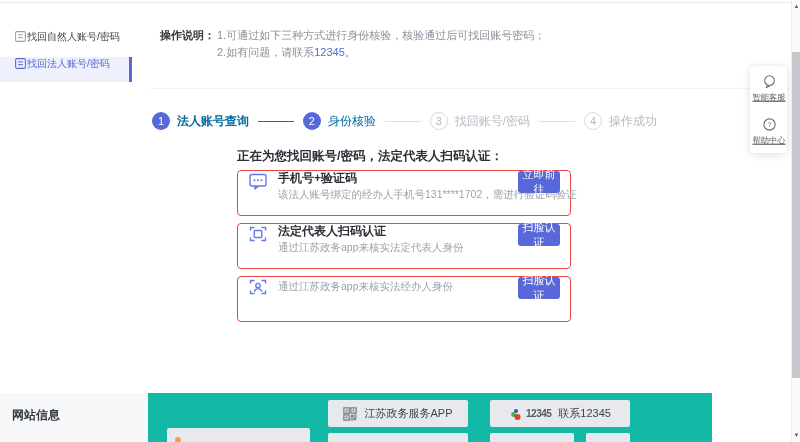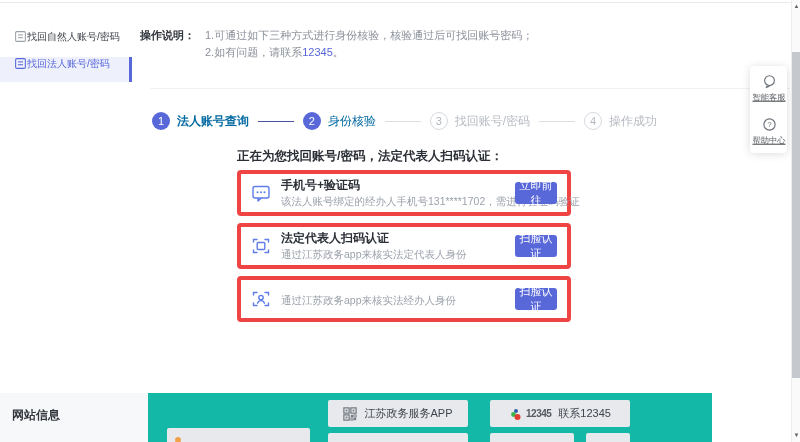--- a/index.html
+++ b/index.html
@@ -19,23 +19,23 @@
     white-space:nowrap;
   }
   .side-item .s-ico { color:#9aa0a8; display:flex; }
   .side-item.active {
     height:25px; margin-top:4px; background:#eef0fb; color:#5968d9;
     border-right:3px solid #5968d9;
   }
   .side-item.active .s-ico { color:#5968d9; }
 
   
-  .instructions { position:absolute; left:140px; top:27px; display:flex; font-size:11px; line-height:17px; }
+  .instructions { position:absolute; left:160px; top:27px; display:flex; font-size:11px; line-height:17px; }
   .ins-label { font-weight:bold; color:#32363c; white-space:nowrap; }
-  .ins-lines { color:#8b9099; margin-left:10px; }
+  .ins-lines { color:#8b9099; margin-left:2px; }
   .ins-link { color:#5968d9; text-decoration:none; cursor:pointer; }
 
   .content-divider { position:absolute; left:150px; top:88px; width:640px; height:1px; background:#f1f2f4; }
 
   
   .stepper { position:absolute; left:152px; top:112px; width:505px; display:flex; align-items:center; }
   .step { display:flex; align-items:center; white-space:nowrap; }
   .step-circle {
     width:18px; height:18px; border-radius:50%; font-size:11px;
     display:flex; align-items:center; justify-content:center;
@@ -46,22 +46,22 @@
   .step.on .step-label { color:#0369a1; }
   .step.first .step-label { font-weight:bold; }
   .step.off .step-label { color:#b7bbc2; }
   .connector { flex:1; height:1px; margin:0 9px; background:#dcdfe3; }
   .connector.done { background:#47539e; }
 
   
   .heading { position:absolute; left:237px; top:148px; font-size:12.5px; font-weight:bold; color:#2b2f36; white-space:nowrap; }
   .cards { position:absolute; left:237px; top:170px; width:334px; }
   .card {
-    height:46px; border:4px solid #ef4444; border-radius:4px; margin-bottom:7px;
-    display:flex; align-items:center; padding:0 10px; background:#fff;
+    height:46px; border:1px solid #ef4444; border-radius:4px; margin-bottom:7px;
+    display:flex; align-items:flex-start; padding:0 10px; background:#fff;
   }
   .card-ico { color:#5f7ce8; display:flex; flex-shrink:0; }
   .card-text { flex:1; margin-left:10px; min-width:0; }
   .card-title { font-size:12px; font-weight:bold; color:#2b2f36; line-height:14px; white-space:nowrap; }
   .card-desc { font-size:10.5px; color:#9ca2ab; margin-top:3px; white-space:nowrap; }
   .card-btn {
     flex-shrink:0; width:42px; height:22px; border:none; border-radius:3px;
     background:#5968d9; color:#fff; font-size:11px; cursor:pointer;
     display:flex; align-items:center; justify-content:center;
     font-family:inherit;

